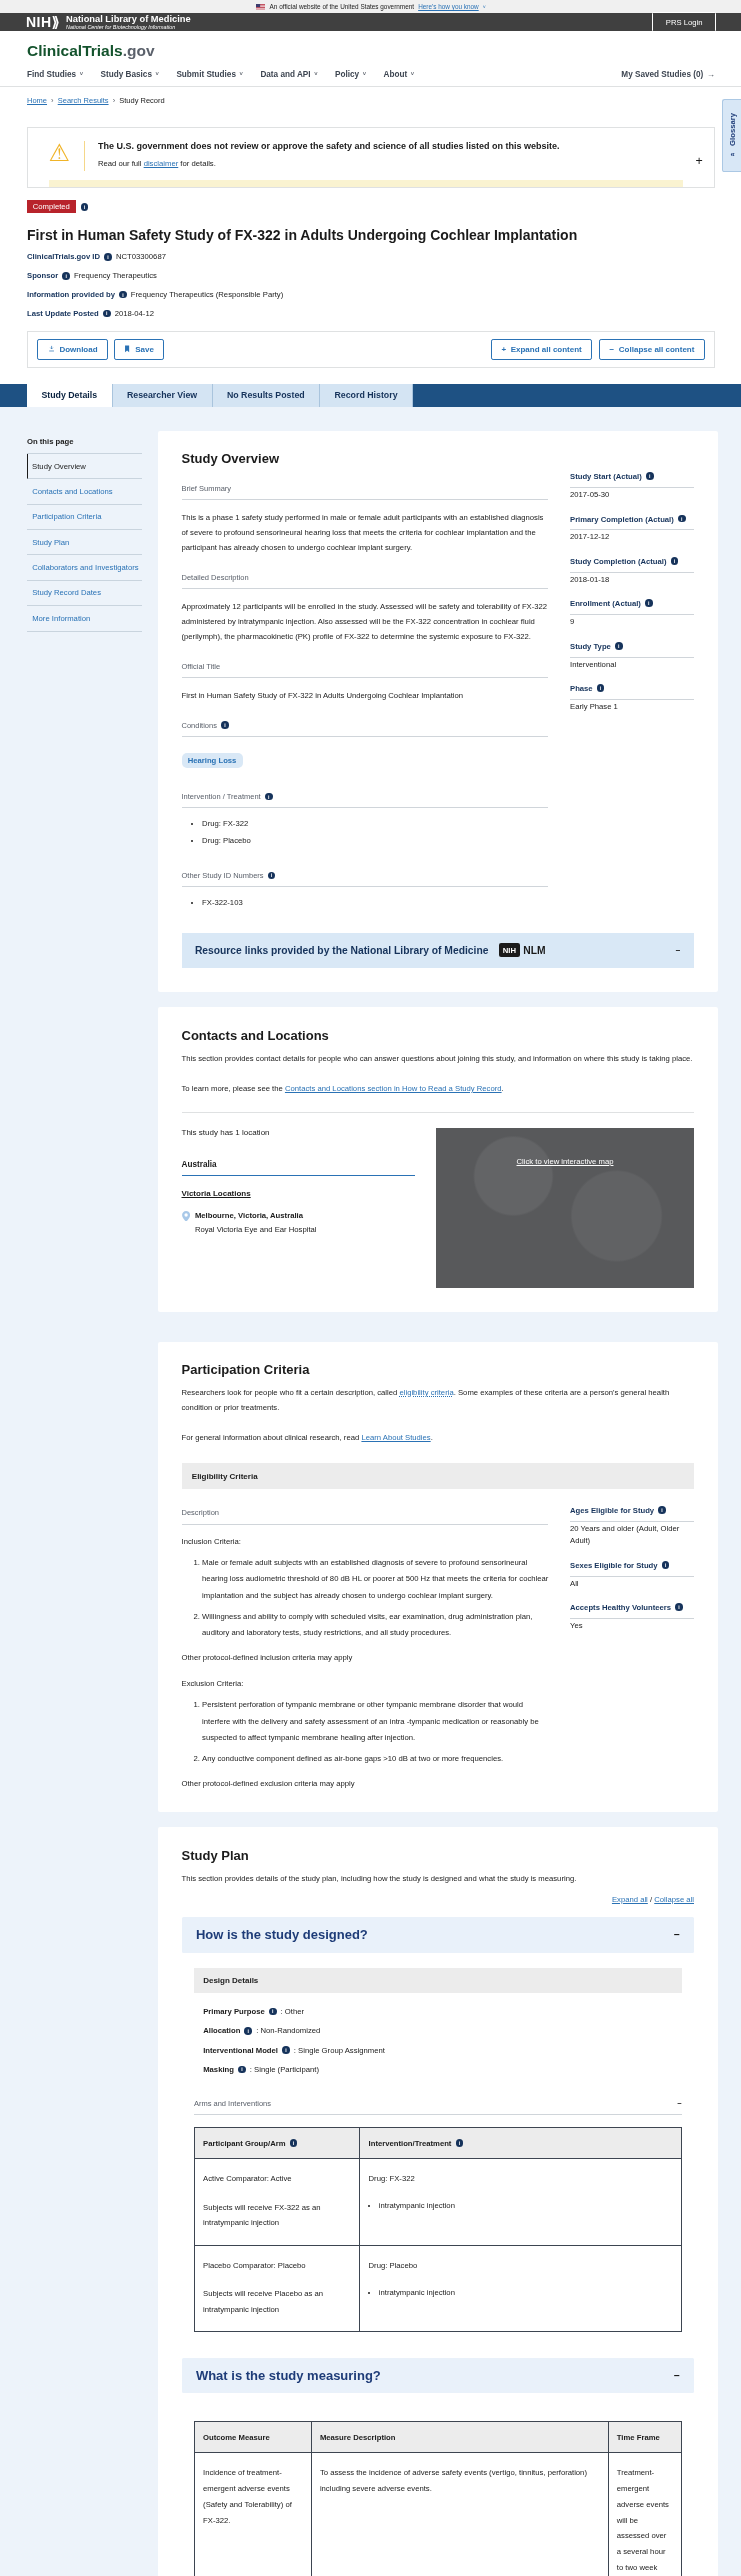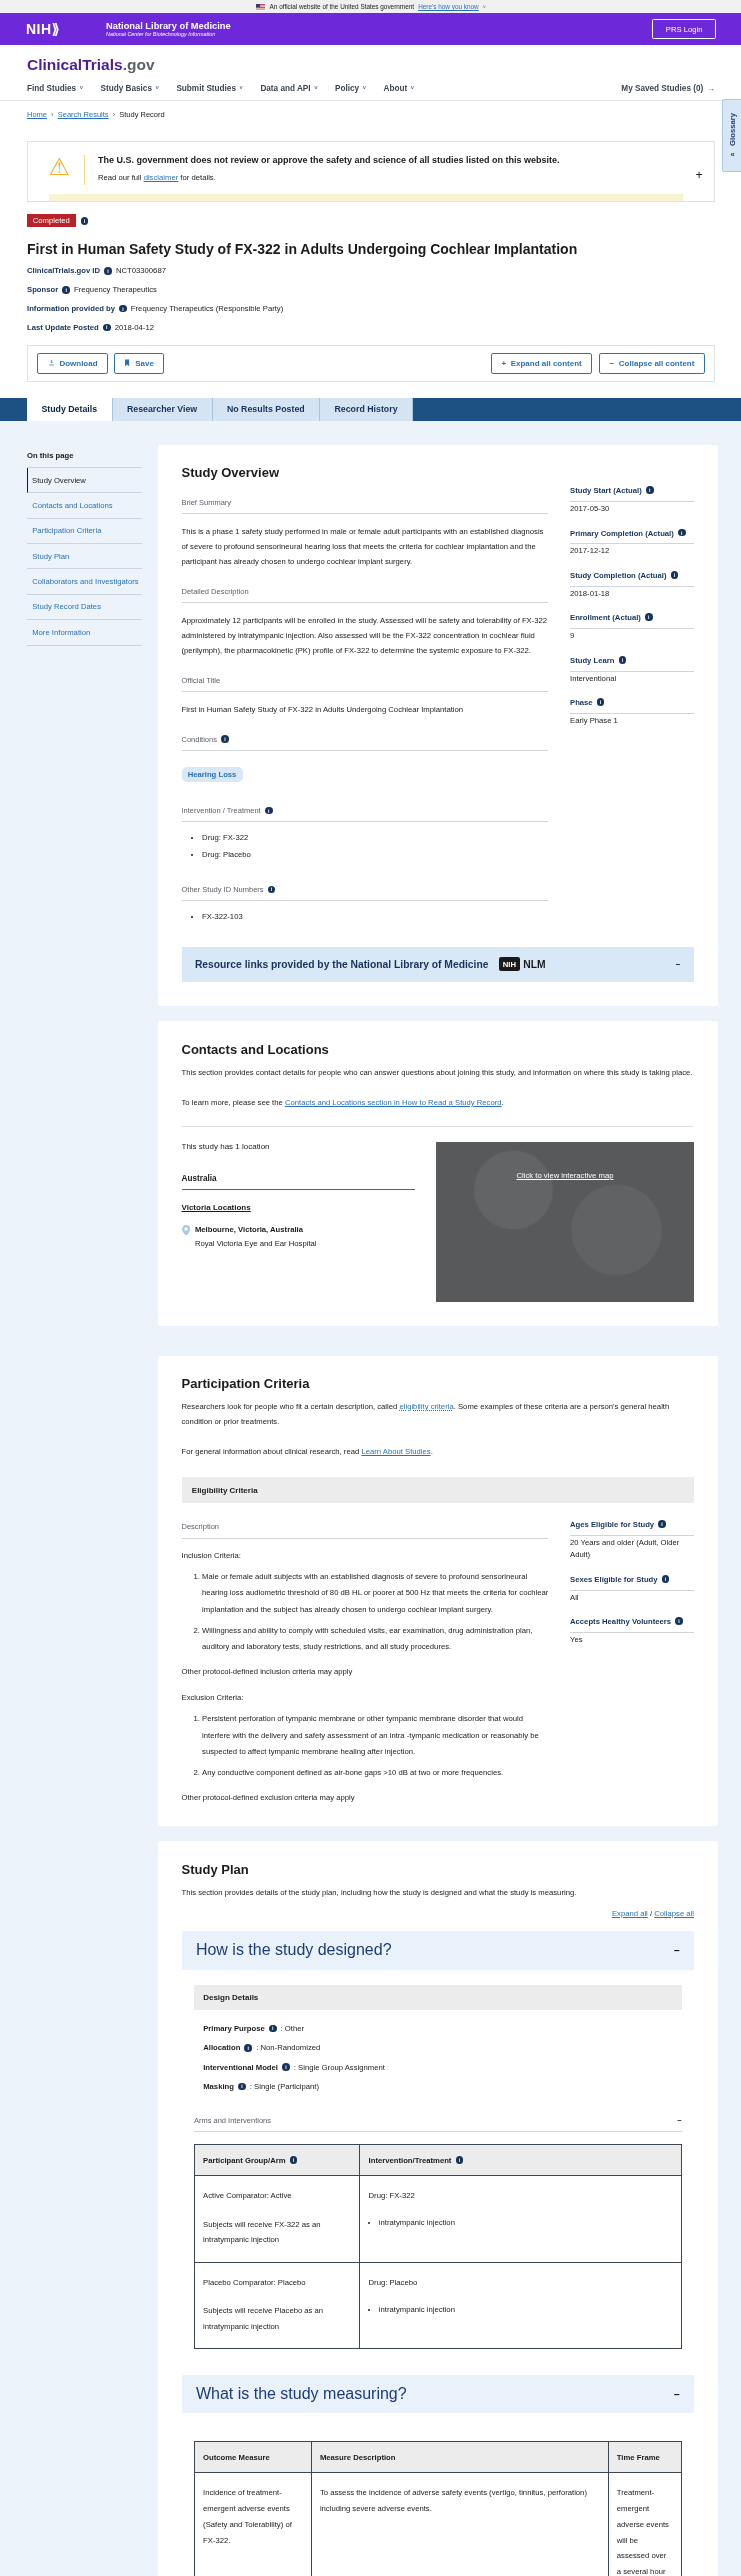--- a/index.html
+++ b/index.html
@@ -6,32 +6,32 @@
   html,body { background:#fff; }
   body { width:742px; position:relative; font-family:"Liberation Sans", sans-serif; color:#1b1b1b; }
   a { text-decoration:underline; }
 
   
   .gov-banner { height:13.4px; background:#f0f0f0; display:flex; align-items:center; justify-content:center; gap:4.1px; font-size:6.4px; color:#1b1b1b; }
   .gov-banner .how { color:#2a72b5; }
   .gov-banner .chev { color:#2a72b5; font-size:5.2px; }
 
   
-  .nih-header { height:32px; background:#6d28d9; display:flex; align-items:center; padding:0 26px; color:#fff;gap:40px; }
+  .nih-header { height:18px; background:#404040; display:flex; align-items:center; padding:0 26px; color:#fff; }
   .nih-mark { font-size:14px; font-weight:bold; letter-spacing:0.5px; }
   .nih-mark .brk { font-weight:bold; }
   .nih-org { margin-left:6.2px; line-height:1.1; }
   .nih-org .org { font-size:9.3px; font-weight:bold; }
   .nih-org .sub { font-size:5.4px; font-style:italic; }
   .prs { margin-left:auto; border:0.5px solid #fff; color:#fff; background:transparent; border-radius:1.5px; padding:4.6px 12.4px; font-size:7.7px; cursor:pointer; }
 
   
   .site-header { padding:10.3px 27px 0 27px; background:#fff; }
   .ct-logo { font-size:15.5px; font-weight:bold; }
-  .ct-logo .main { color:#4c1d95; }
+  .ct-logo .main { color:#14532d; }
   .ct-logo .suffix { color:#5b616b; }
   .main-nav { display:flex; align-items:center; gap:17.5px; margin-top:10.3px; padding-bottom:7.2px; font-size:8.2px; font-weight:bold; color:#3d4551; }
   .main-nav .item { cursor:pointer; display:flex; gap:3.6px; align-items:center; }
   .main-nav .chev { color:#5b616b; font-size:5.7px; }
   .saved { margin-left:auto; color:#3d4551; display:flex; gap:4.1px; cursor:pointer; }
   .nav-divider { border-bottom:1px solid #dfe1e2; margin:0 0 0 0; }
   .crumbs { padding:9.3px 27px 8.2px; font-size:7.5px; display:flex; gap:4.1px; align-items:center; background:#fff; }
   .crumbs a { color:#2a72b5; }
   .crumbs .sep { color:#5b616b; }
   .crumbs .current { color:#1b1b1b; }
@@ -123,21 +123,21 @@
   .crit-title { margin-top:12.4px; font-size:7.7px; }
   .crit-note { margin-top:11.3px; font-size:7.7px; }
   .dotted-link { color:#2a72b5; text-decoration:underline; text-decoration-style:dotted; }
   a.plain-link { color:#2a72b5; }
 
   
   .expand-row { margin-top:8.2px; text-align:right; font-size:7.7px; }
   .expand-row a { color:#2a72b5; }
   .acc { margin-top:13.4px; }
   .acc-header { background:#e9f1fa; padding:10.3px 14.4px; display:flex; align-items:center; border-radius:1.5px; cursor:pointer; }
-  .acc-title { color:#1e3c78; font-size:16px; font-weight:normal; }
+  .acc-title { color:#1e3c78; font-size:13px; font-weight:bold; }
   .acc-header .minus { margin-left:auto; font-size:10.3px; font-weight:bold; color:#1b1b1b; }
   .acc-body { padding:15.5px 12.4px 5.2px; }
   .gray-band { background:#ececec; padding:7.7px 9.3px; font-size:8px; font-weight:bold; }
   .design-rows { padding:4.1px 0 0 9.3px; }
   .design-row { margin-top:10.3px; font-size:7.7px; display:flex; gap:4.1px; align-items:center; }
   .design-row b { color:#1b1b1b; }
   table.ct { width:100%; border-collapse:collapse; border:1px solid #3d4551; margin-top:12.4px; }
   table.ct th { background:#ececec; text-align:left; font-size:7.7px; padding:10.3px 8.2px; border:0.8px solid #3d4551; }
   table.ct td { font-size:7.7px; padding:12.4px 8.2px 13.4px; border:0.8px solid #3d4551; vertical-align:top; line-height:2.05; }
   table.ct th .thx { display:flex; gap:4.1px; align-items:center; }
@@ -371,21 +371,21 @@
             </div>
           <div class="side-item">
               <div class="lbl">
                 <span>Enrollment (Actual)</span>
                 <span class="info-i"></span>
               </div>
               <div class="val">9</div>
             </div>
           <div class="side-item">
               <div class="lbl">
-                <span>Study Learn</span>
+                <span>Study Type</span>
                 <span class="info-i"></span>
               </div>
               <div class="val">Interventional</div>
             </div>
           <div class="side-item">
               <div class="lbl">
                 <span>Phase</span>
                 <span class="info-i"></span>
               </div>
               <div class="val">Early Phase 1</div>

